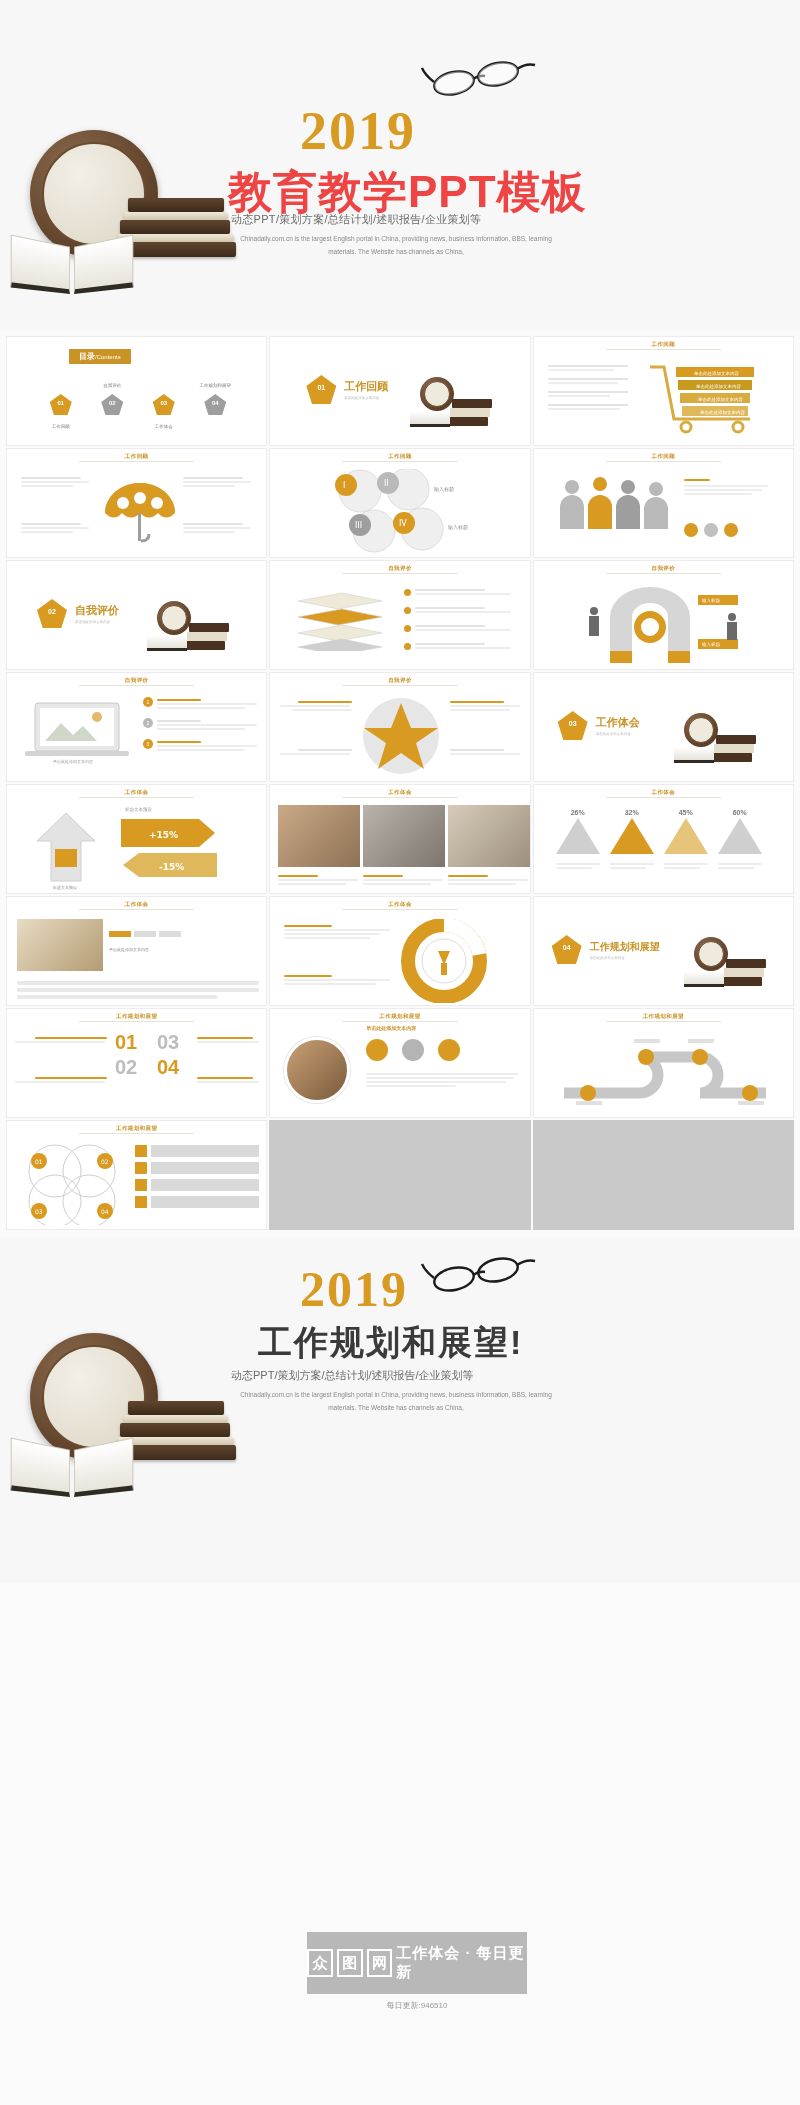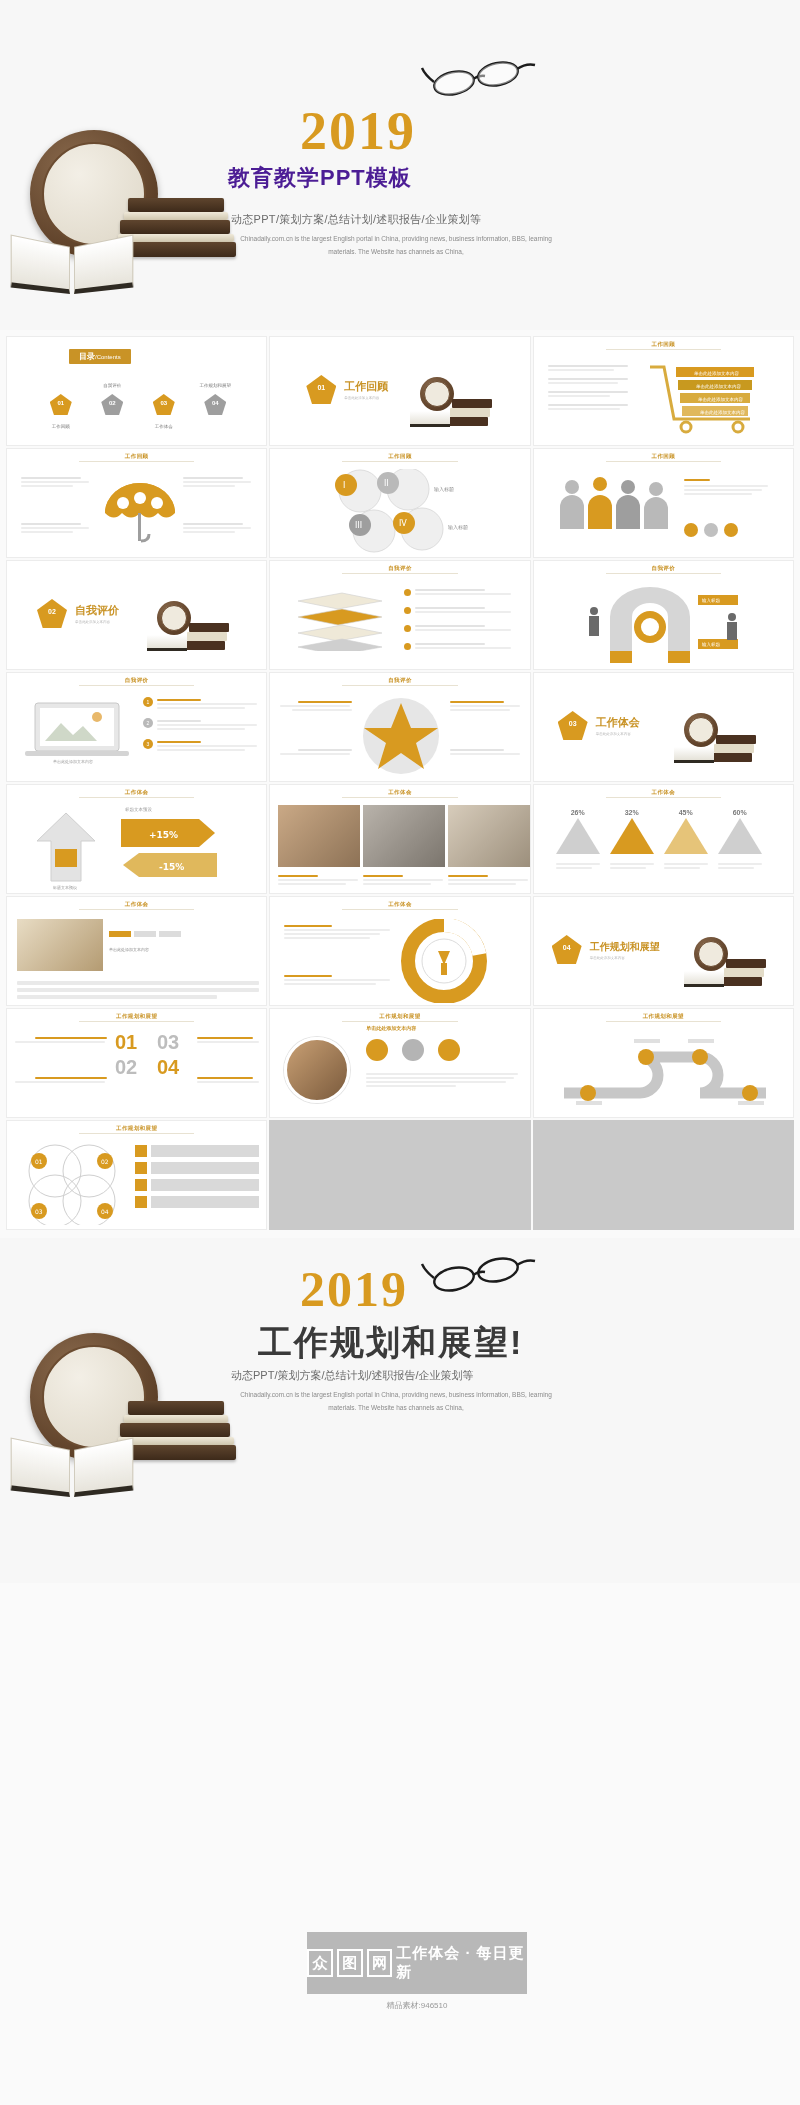--- a/index.html
+++ b/index.html
@@ -1,21 +1,21 @@
 <!DOCTYPE html>
 <html><head>
 <meta charset="utf-8">
 <style>
   *{box-sizing:border-box;margin:0;padding:0;}
   body{width:800px;height:2105px;background:#fafafa;font-family:"Liberation Sans",sans-serif;overflow:hidden;position:relative;}
 
   
   .hero{position:relative;width:800px;height:330px;background:#f7f7f7;overflow:hidden;}
   .hero-year{position:absolute;left:300px;top:100px;font-family:"Liberation Serif",serif;font-size:54px;font-weight:bold;color:#d89a20;letter-spacing:2px;}
-  .hero-title{position:absolute;left:228px;top:163px;font-size:22px;font-weight:bold;color:#4c1d95;letter-spacing:1px;}
+  .hero-title{position:absolute;left:228px;top:163px;font-size:44px;font-weight:bold;color:#ef4444;letter-spacing:1px;}
   .hero-sub{position:absolute;left:231px;top:212px;font-size:11px;color:#6b6b6b;letter-spacing:.3px;}
   .hero-desc{position:absolute;left:231px;top:232px;width:330px;font-size:6.5px;line-height:13px;color:#8a8a8a;text-align:center;}
 
   
   .glasses{position:absolute;left:420px;top:52px;width:130px;height:46px;}
   
   .hero-art{position:absolute;left:10px;top:130px;width:250px;height:180px;}
 
   .clock{position:absolute;left:20px;top:0px;width:128px;height:128px;border-radius:50%;
          background:radial-gradient(circle at 35% 30%,#8a6a4d,#5d4028 70%);box-shadow:0 3px 7px rgba(0,0,0,.28);}
@@ -761,13 +761,13 @@
   <div class="foot-sub">动态PPT/策划方案/总结计划/述职报告/企业策划等</div>
   <div class="foot-desc">Chinadaily.com.cn is the largest English portal in China, providing news, business information, BBS, learning materials. The Website has channels as China,</div>
 </div>
 
 <div class="wm">
   <span class="wm-box">众</span>
   <span class="wm-box">图</span>
   <span class="wm-box">网</span>
   <span class="wm-txt">工作体会 · 每日更新</span>
 </div>
-<div class="wm-sub">精品素材:946510</div>
+<div class="wm-sub">每日更新:946510</div>
 
 </body></html>

